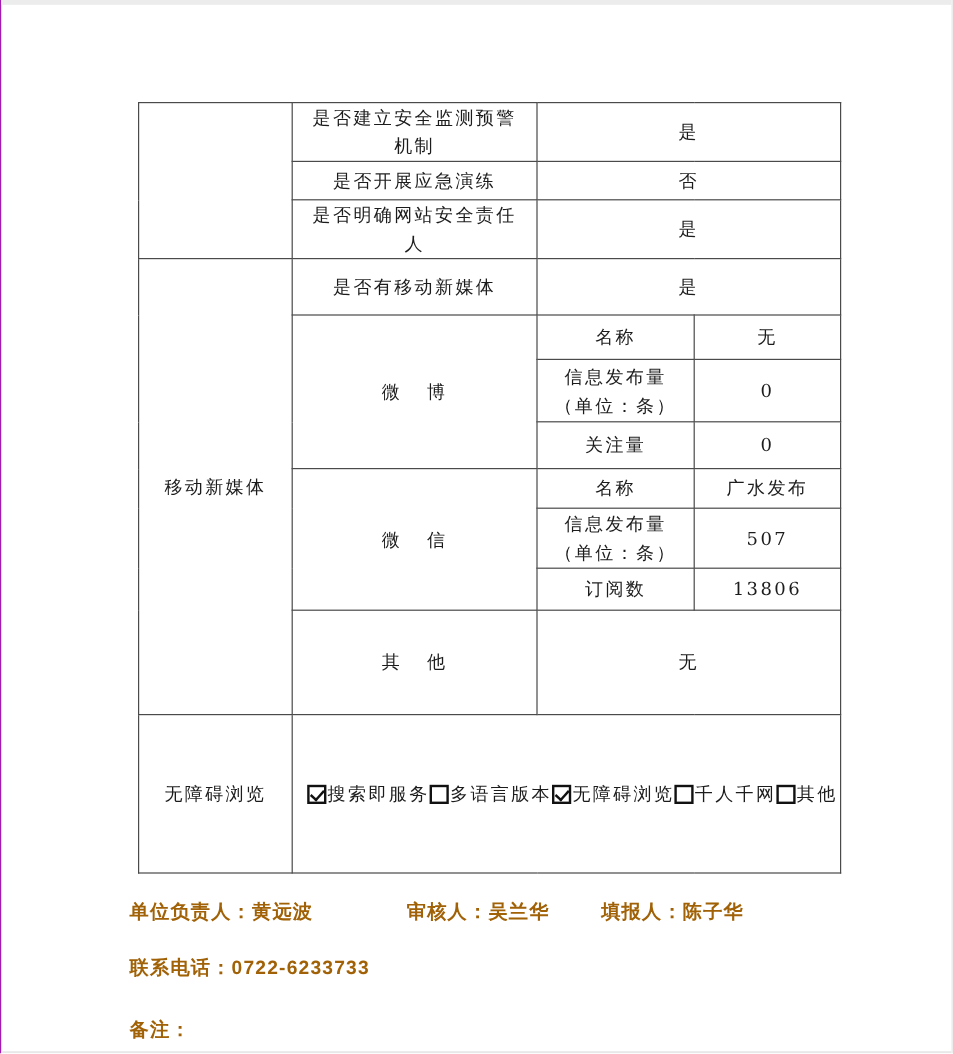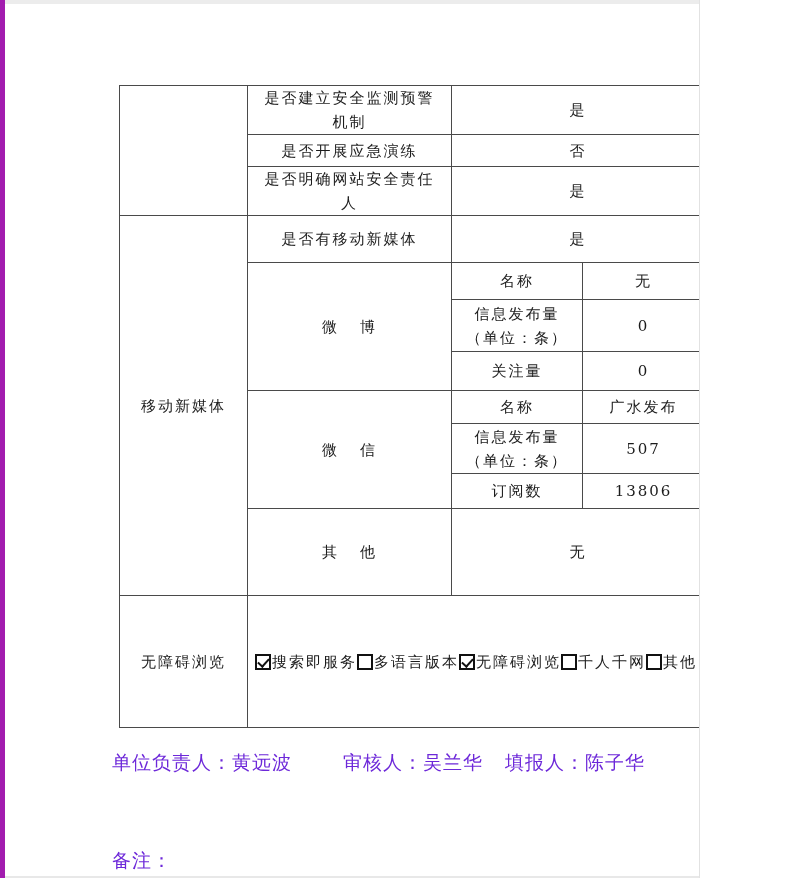--- a/index.html
+++ b/index.html
@@ -1,24 +1,24 @@
 <!DOCTYPE html>
 <html><head>
 <meta charset="utf-8">
 <style>
   * { margin: 0; padding: 0; box-sizing: border-box; }
   html, body { background: #ffffff; }
   body { font-family: "DejaVu Serif", "Liberation Serif", serif; color: #1c1c1c; }
 
   .page {
     position: relative;
-    width: 700px;
+    width: 794px;
     height: 878px;
     background: #ffffff;
-    border-left: 5px solid #a21caf;
+    border-left: 1px solid #a21caf;
     border-right: 1px solid #e2e2e2;
     overflow: hidden;
   }
   .edge-top {
     position: absolute; top: 0; left: 0; right: 0; height: 4px;
     background: #ececec;
   }
   .edge-bottom {
     position: absolute; bottom: 0; left: 0; right: 0; height: 2px;
     background: #e8e8e8;
@@ -55,21 +55,20 @@
   tr.rh7  { height: 39px; }
   tr.rh8  { height: 33px; }
   tr.rh9  { height: 50px; }
   tr.rh10 { height: 35px; }
   tr.rh11 { height: 87px; }
   tr.rh12 { height: 132px; }
 
   td.innovation-cell { padding: 0 4px; }
   .innovation-options {
     display: flex;
-    justify-content: center;
     align-items: center;
     flex-wrap: nowrap;
     white-space: nowrap;
   }
   .opt { display: inline-flex; align-items: center; }
   .cb {
     display: inline-block;
     width: 16px; height: 16px;
     border: 2px solid #111111;
     position: relative;
@@ -84,24 +83,24 @@
     width: 9px; height: 5px;
     border-left: 2px solid #111111;
     border-bottom: 2px solid #111111;
     transform: rotate(-48deg);
   }
   .opt-label { font-size: 15px; letter-spacing: 2px; }
 
   .footer-item {
     position: absolute;
     font-family: "Liberation Sans", "DejaVu Sans", sans-serif;
-    font-weight: normal;
-    font-size: 19px;
+    font-weight: bold;
+    font-size: 16px;
     letter-spacing: 1px;
-    color: #6d28d9;
+    color: #a16207;
     white-space: nowrap;
   }
   .f-line1 { top: 750px; }
   .f-line2 { top: 797px; }
   .f-line3 { top: 848px; }
   .fx1 { left: 107px; }
   .fx2 { left: 338px; }
   .fx3 { left: 500px; }
   .fx4 { left: 490px; }
 </style>
@@ -199,17 +198,18 @@
             </div>
         </td>
       </tr>
     </tbody>
   </table>
 
   <div class="footer-item f-line1 fx1"><span>单位负责人：</span><span>黄远波</span></div>
   <div class="footer-item f-line1 fx2"><span>审核人：</span><span>吴兰华</span></div>
   <div class="footer-item f-line1 fx3"><span>填报人：</span><span>陈子华</span></div>
 
+  <div class="footer-item f-line2 fx1"><span>联系电话：</span><span>0722-6233733</span></div>
 
   <div class="footer-item f-line3 fx1"><span>备注：</span></div>
 
   <div class="edge-bottom"></div>
 </div>
 
 </body></html>

